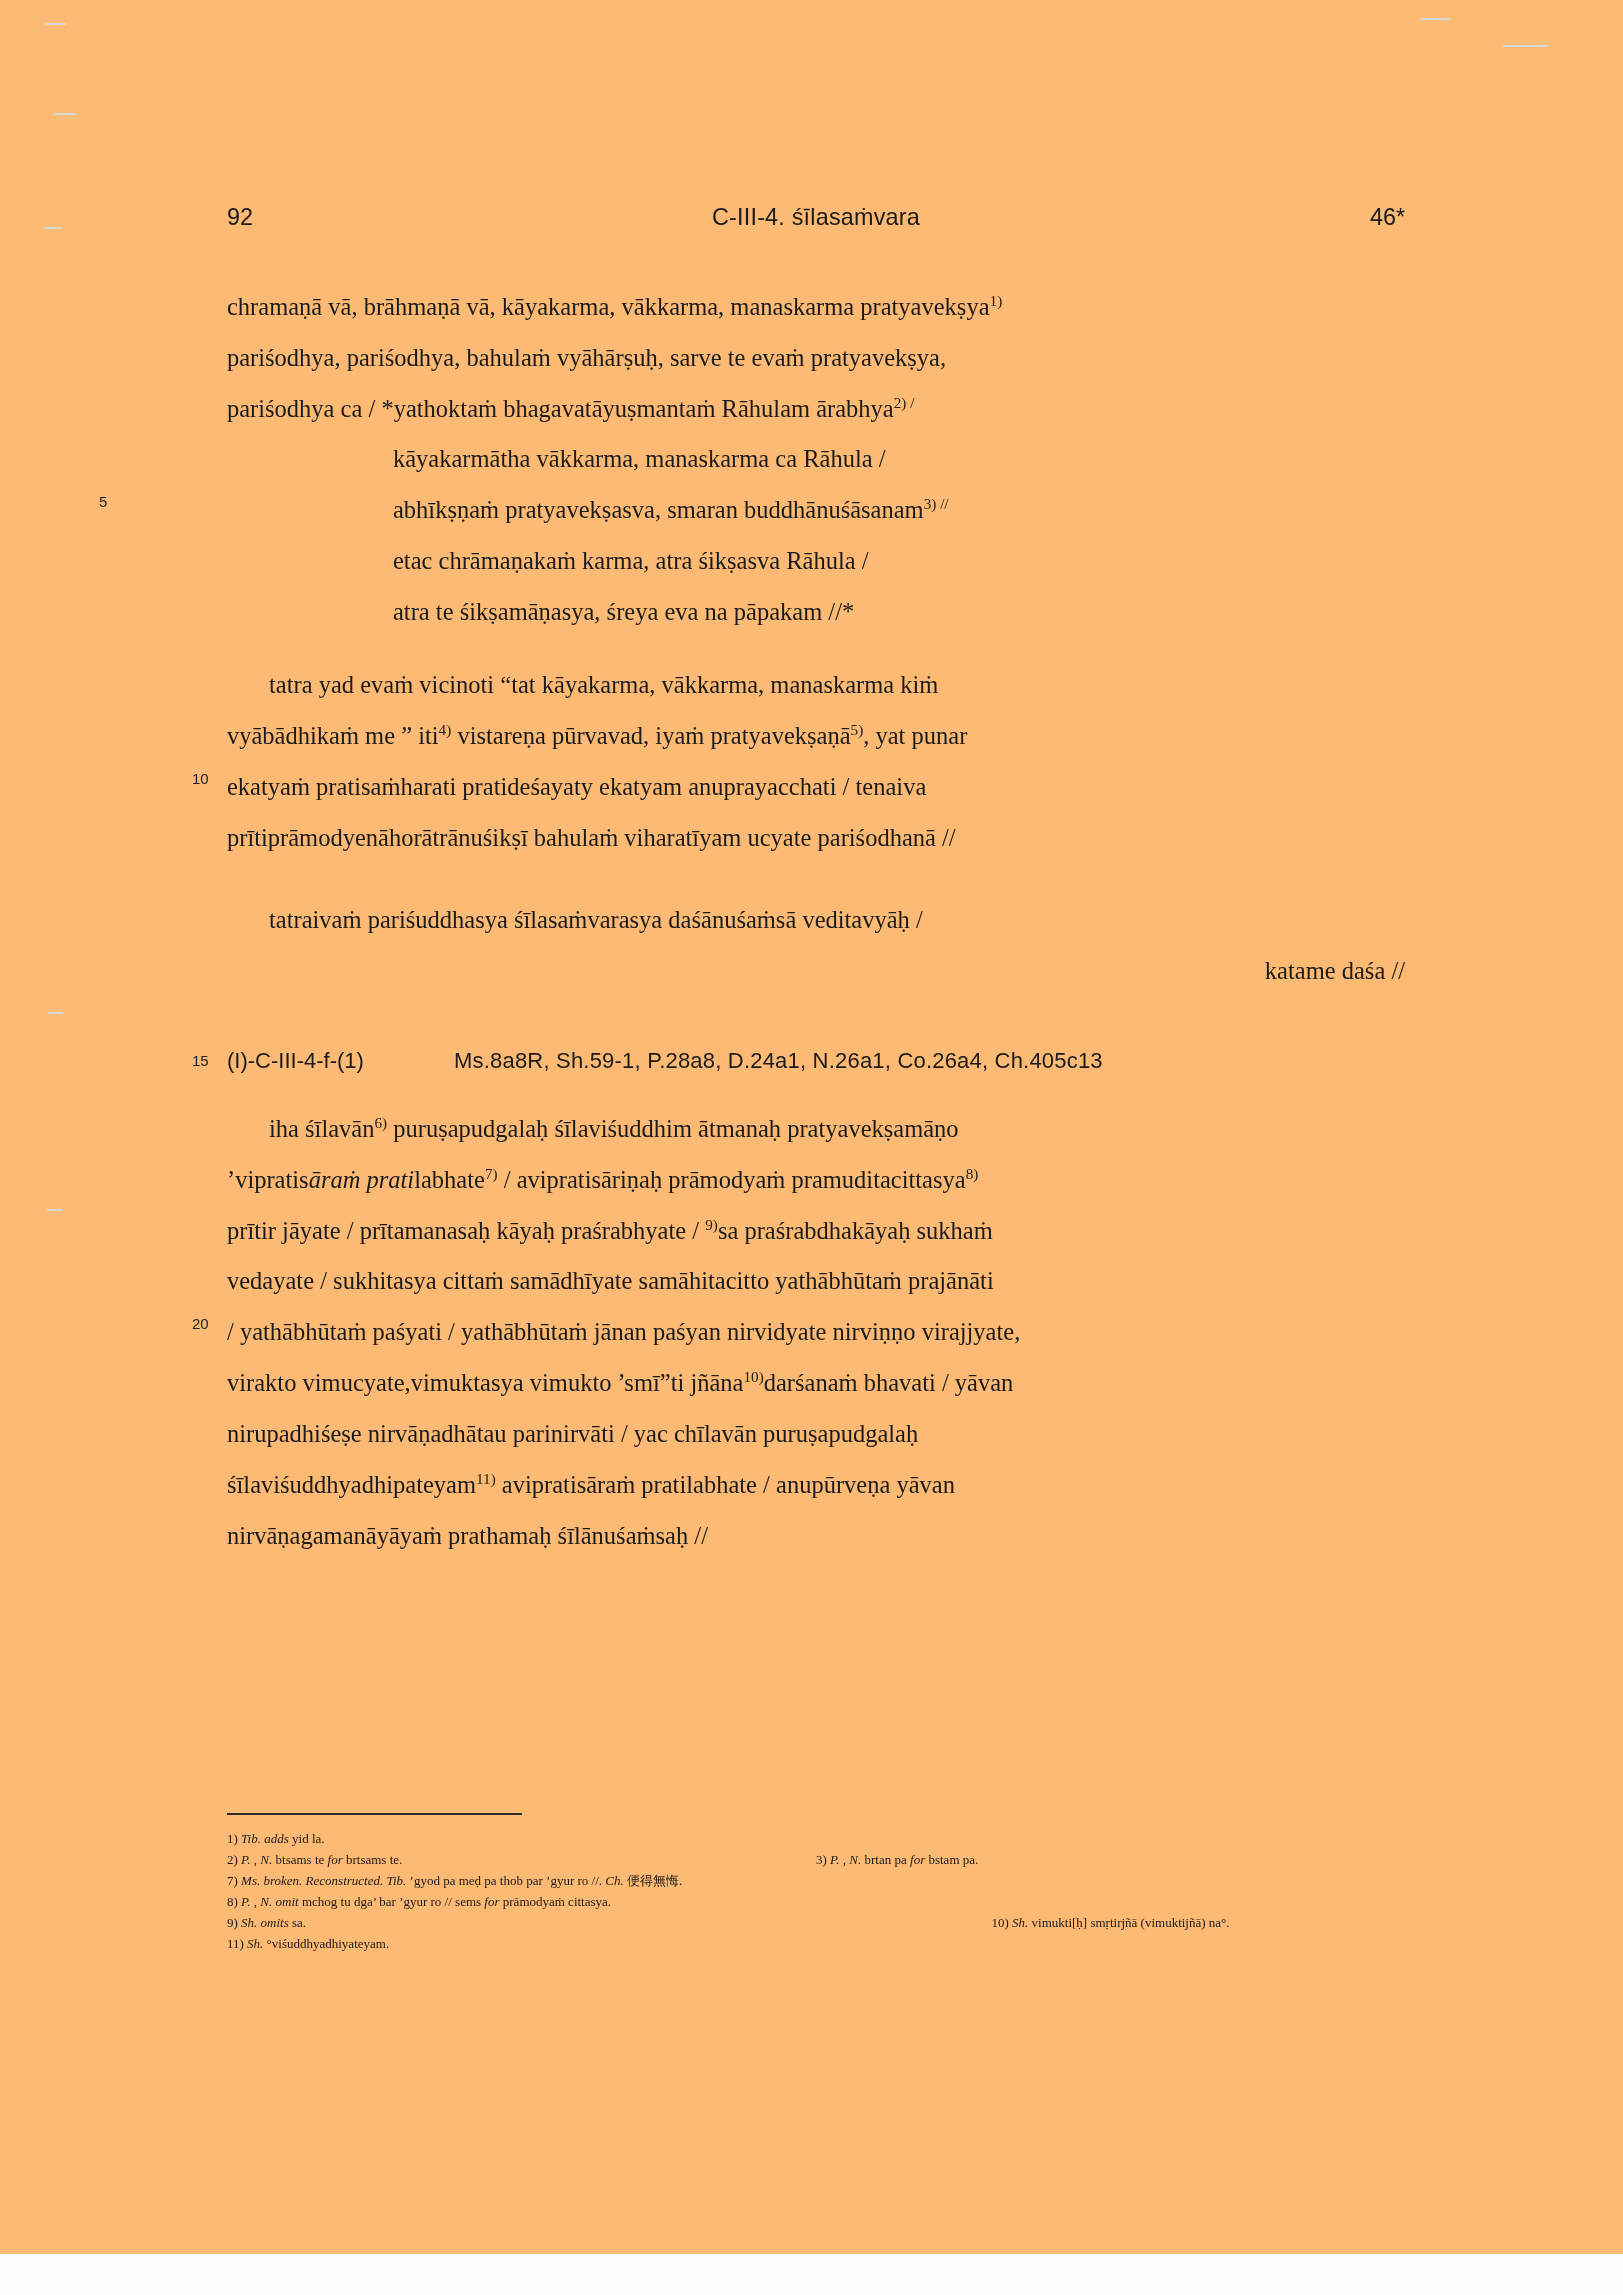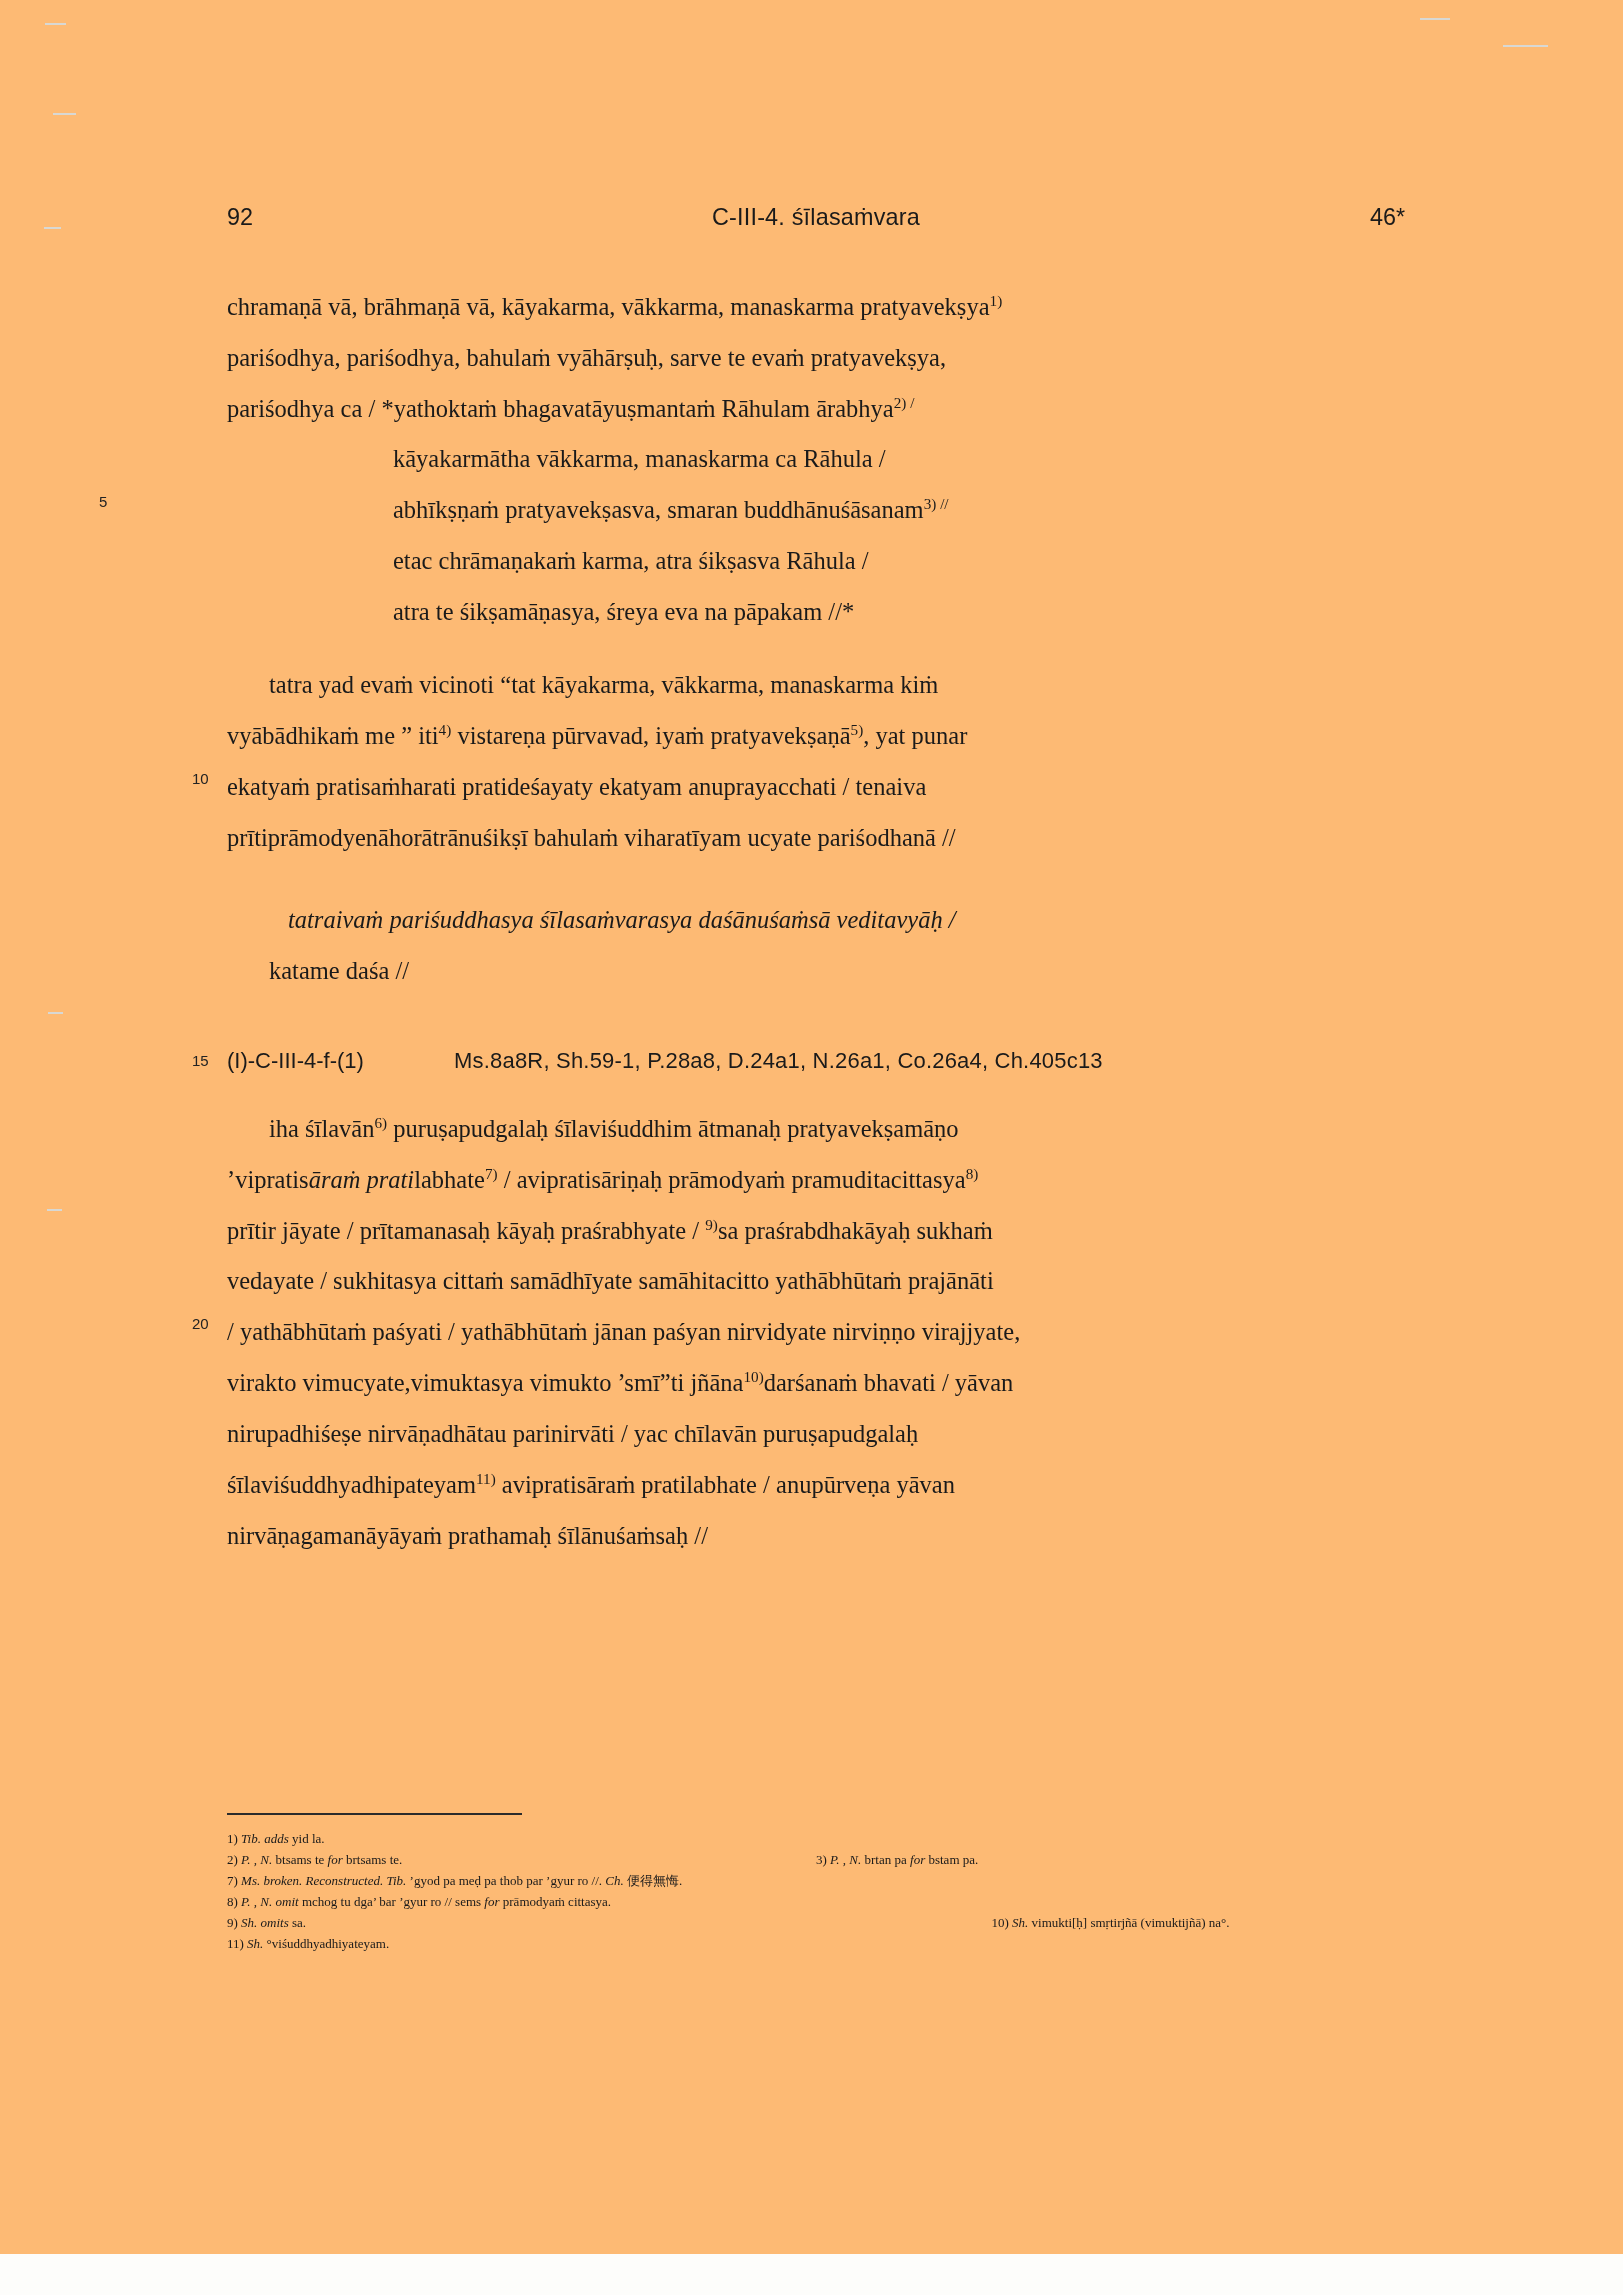--- a/index.html
+++ b/index.html
@@ -172,24 +172,24 @@
         <span class="lineno">10</span>
         <span>ekatyaṁ pratisaṁharati pratideśayaty ekatyam anuprayacchati / tenaiva</span>
       </p>
 
       <p class="line nojust">
         <span>prītiprāmodyenāhorātrānuśikṣī bahulaṁ viharatīyam ucyate pariśodhanā //</span>
       </p>
     </div>
 
     <div class="section" style="margin-top:45px;">
-      <p class="line nojust" style="margin-left:61px;font-style:italic;">
+      <p class="line nojust" style="margin-left:42px;">
         <span>tatraivaṁ pariśuddhasya śīlasaṁvarasya daśānuśaṁsā veditavyāḥ /</span>
       </p>
-      <p class="line nojust" style="margin-left:42px;">
+      <p class="line nojust" style="margin-left:42px;text-align:right;">
         <span>katame daśa //</span>
       </p>
     </div>
 
     <div class="section" style="margin-top:59px;">
       <div class="sechead">
         <span class="lineno" style="left:-35px; top:4.5px;">15</span>
         <div class="sigla">(I)-C-III-4-f-(1)</div>
         <div class="refs">Ms.8a8R, Sh.59-1, P.28a8, D.24a1, N.26a1, Co.26a4, Ch.405c13</div>
       </div>

